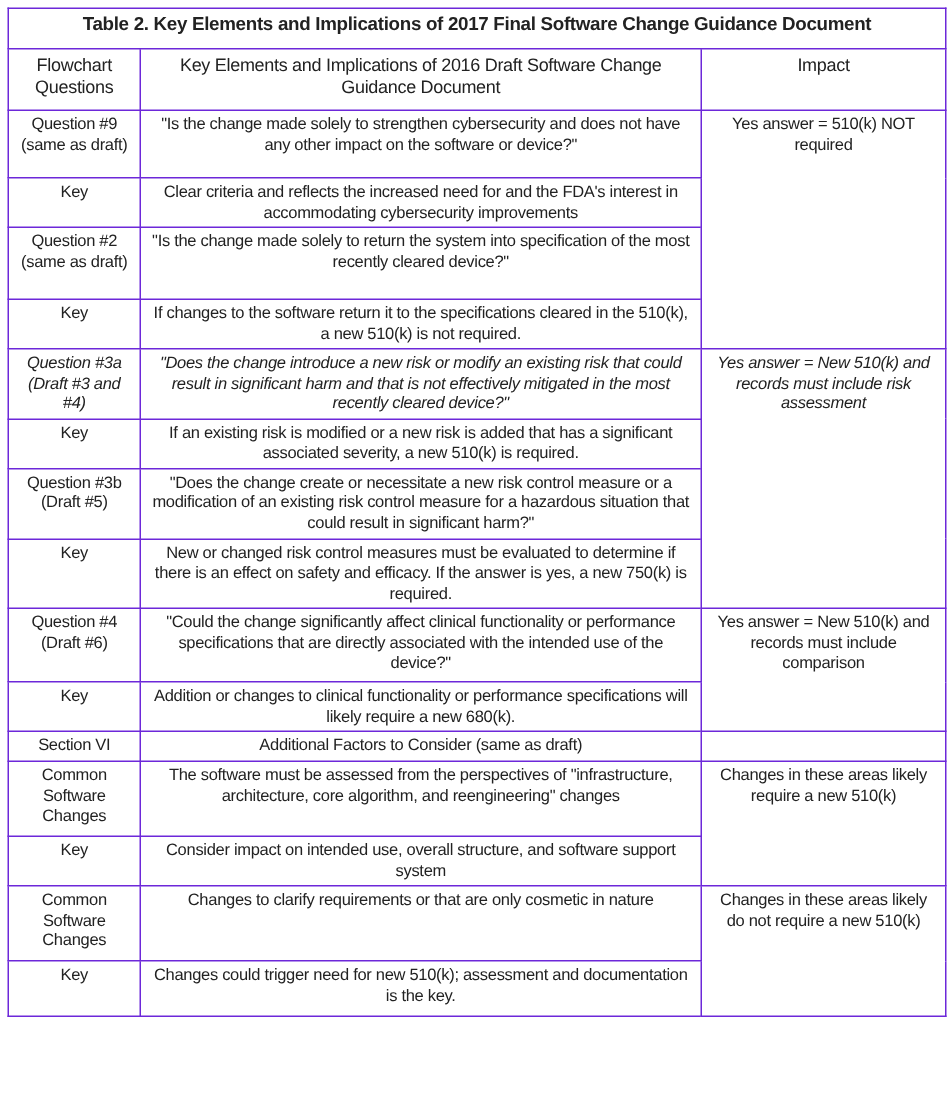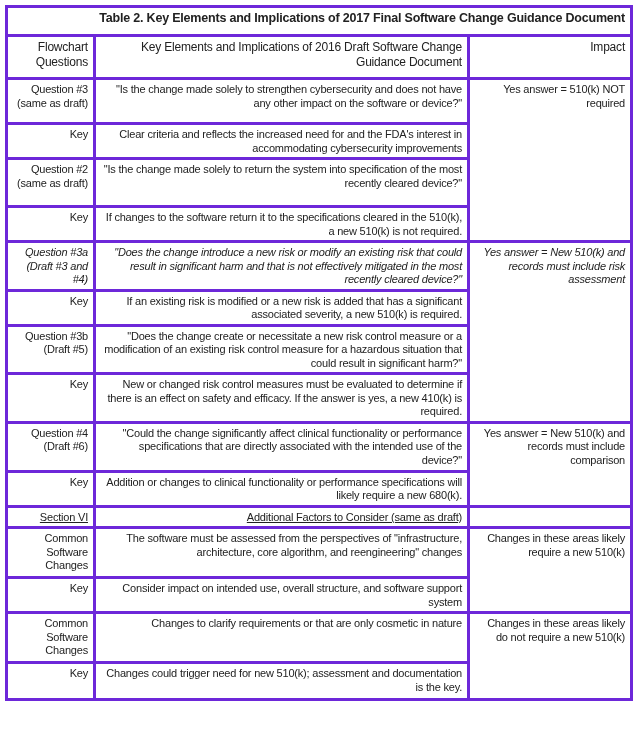--- a/index.html
+++ b/index.html
@@ -1,31 +1,31 @@
 <!DOCTYPE html>
 <html><head>
 <meta charset="utf-8">
 <style>
   html, body { margin: 0; padding: 0; background: #ffffff; }
   body { width: 633px; height: 733px; position: relative; overflow: hidden;
          font-family: "Liberation Sans", "DejaVu Sans", sans-serif; color: #222; }
   table.doc { position: absolute; left: 5px; top: 5px; width: 625px;
               border-collapse: collapse; table-layout: fixed; }
-  table.doc td, table.doc th { border: 3px solid #6d28d9; vertical-align: top;
+  table.doc td, table.doc th { border: 1px solid #6d28d9; vertical-align: top;
               padding: 3px 5px 2px 5px; font-size: 11px; line-height: 13.5px;
-              text-align: right; letter-spacing: -0.2px; }
+              text-align: center; letter-spacing: -0.2px; }
   .title { font-weight: bold; font-size: 12.5px !important; padding: 4px 5px !important;
            height: 18px; }
   th { font-weight: normal; font-size: 12px !important; line-height: 15px !important; }
   col.c1 { width: 88px; } col.c2 { width: 374px; } col.c3 { width: 163px; }
   tr.h-hdr td, tr.h-hdr th { height: 35px; }
   .r50 { height: 45px; } .r35 { height: 30px; } .r53 { height: 48px; }
   .r38 { height: 33px; } .r51 { height: 46px; font-style: italic; } .r36 { height: 31px; }
   .r52 { height: 47px; } .r46 { height: 41px; } .r54 { height: 49px; }
-  .r25 { height: 20px; text-decoration: underline; } .r55 { height: 50px; } .r32 { height: 27px; }
+  .r25 { height: 20px; } .r55 { height: 50px; } .r32 { height: 27px; }
   .r42 { height: 37px; }
 </style>
 </head>
 <body>
 
 <table class="doc">
   <colgroup>
       <col class="c1">
       <col class="c2">
       <col class="c3">
@@ -34,21 +34,21 @@
       <tr>
     <td class="title" colspan="3">Table 2. Key Elements and Implications of 2017 Final Software Change Guidance Document</td>
   </tr>
   <tr class="h-hdr">
     <th>Flowchart Questions</th>
     <th>Key Elements and Implications of 2016 Draft Software Change Guidance Document</th>
     <th>Impact</th>
   </tr>
 
   <tr class="r50">
-    <td>Question #3 (same as draft)</td>
+    <td>Question #9 (same as draft)</td>
     <td>"Is the change made solely to strengthen cybersecurity and does not have any other impact on the software or device?"</td>
     <td rowspan="4">Yes answer = 510(k) NOT required</td>
   </tr>
   <tr class="r35">
     <td>Key</td>
     <td>Clear criteria and reflects the increased need for and the FDA's interest in accommodating cybersecurity improvements</td>
   </tr>
   <tr class="r53">
     <td>Question #2 (same as draft)</td>
     <td>"Is the change made solely to return the system into specification of the most recently cleared device?"</td>
@@ -66,21 +66,21 @@
   <tr class="r36">
     <td>Key</td>
     <td>If an existing risk is modified or a new risk is added that has a significant associated severity, a new 510(k) is required.</td>
   </tr>
   <tr class="r52">
     <td>Question #3b (Draft #5)</td>
     <td>"Does the change create or necessitate a new risk control measure or a modification of an existing risk control measure for a hazardous situation that could result in significant harm?"</td>
   </tr>
   <tr class="r46">
     <td>Key</td>
-    <td>New or changed risk control measures must be evaluated to determine if there is an effect on safety and efficacy. If the answer is yes, a new 410(k) is required.</td>
+    <td>New or changed risk control measures must be evaluated to determine if there is an effect on safety and efficacy. If the answer is yes, a new 750(k) is required.</td>
   </tr>
 
   <tr class="r54">
     <td>Question #4 (Draft #6)</td>
     <td>"Could the change significantly affect clinical functionality or performance specifications that are directly associated with the intended use of the device?"</td>
     <td rowspan="2">Yes answer = New 510(k) and records must include comparison</td>
   </tr>
   <tr class="r36">
     <td>Key</td>
     <td>Addition or changes to clinical functionality or performance specifications will likely require a new 680(k).</td>

